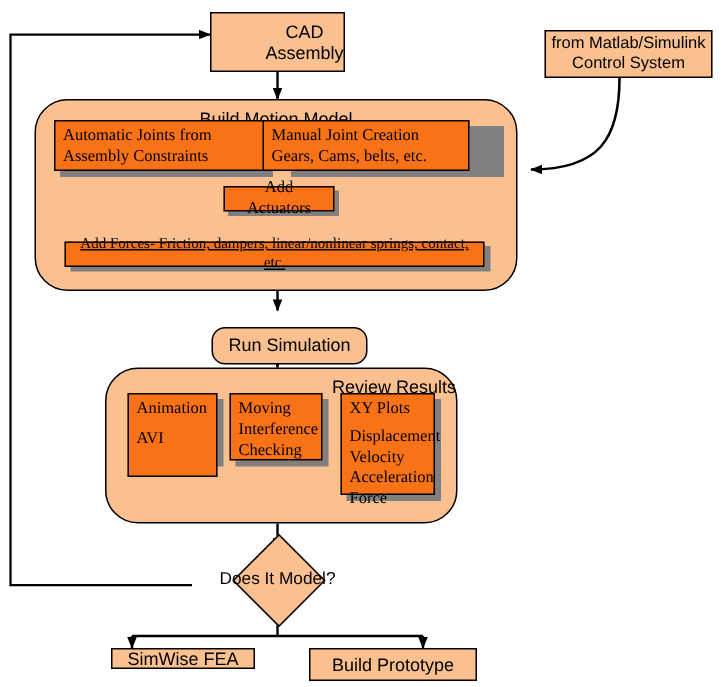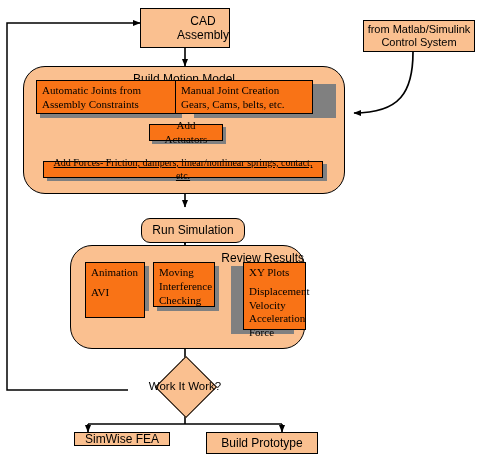--- a/index.html
+++ b/index.html
@@ -204,31 +204,31 @@
   </div>
 
   <div class="shadow" style="left:157px; top:266px; width:62px; height:45px;"></div>
   <div class="cyan-box" style="left:153px; top:262px; width:62px; height:45px;">
     <div>Moving</div>
     <div>Interference</div>
     <div>Checking</div>
   </div>
 
   <div class="shadow" style="left:231px; top:266px; width:63px; height:68px;"></div>
-  <div class="cyan-box" style="left:243px; top:262px; width:63px; height:68px;">
+  <div class="cyan-box" style="left:227px; top:262px; width:63px; height:68px;">
     <div>XY Plots</div>
     <div style="height:5px;"></div>
     <div>Displacement</div>
     <div>Velocity</div>
     <div>Acceleration</div>
     <div>Force</div>
   </div>
 
   <div class="diamond-wrap" style="left:155px; top:360px; width:60px; height:52px;">
     <div class="diamond-shape"></div>
-    <div class="diamond-label">Work It Work?</div>
+    <div class="diamond-label">Does It Model?</div>
   </div>
 
   <div class="node orange-box" style="left:74px; top:432px; width:96px; height:14px;">SimWise FEA</div>
 
   <div class="node orange-box" style="left:206px; top:432px; width:112px; height:22px;">Build Prototype</div>
 
 </div>
 
 </body></html>

